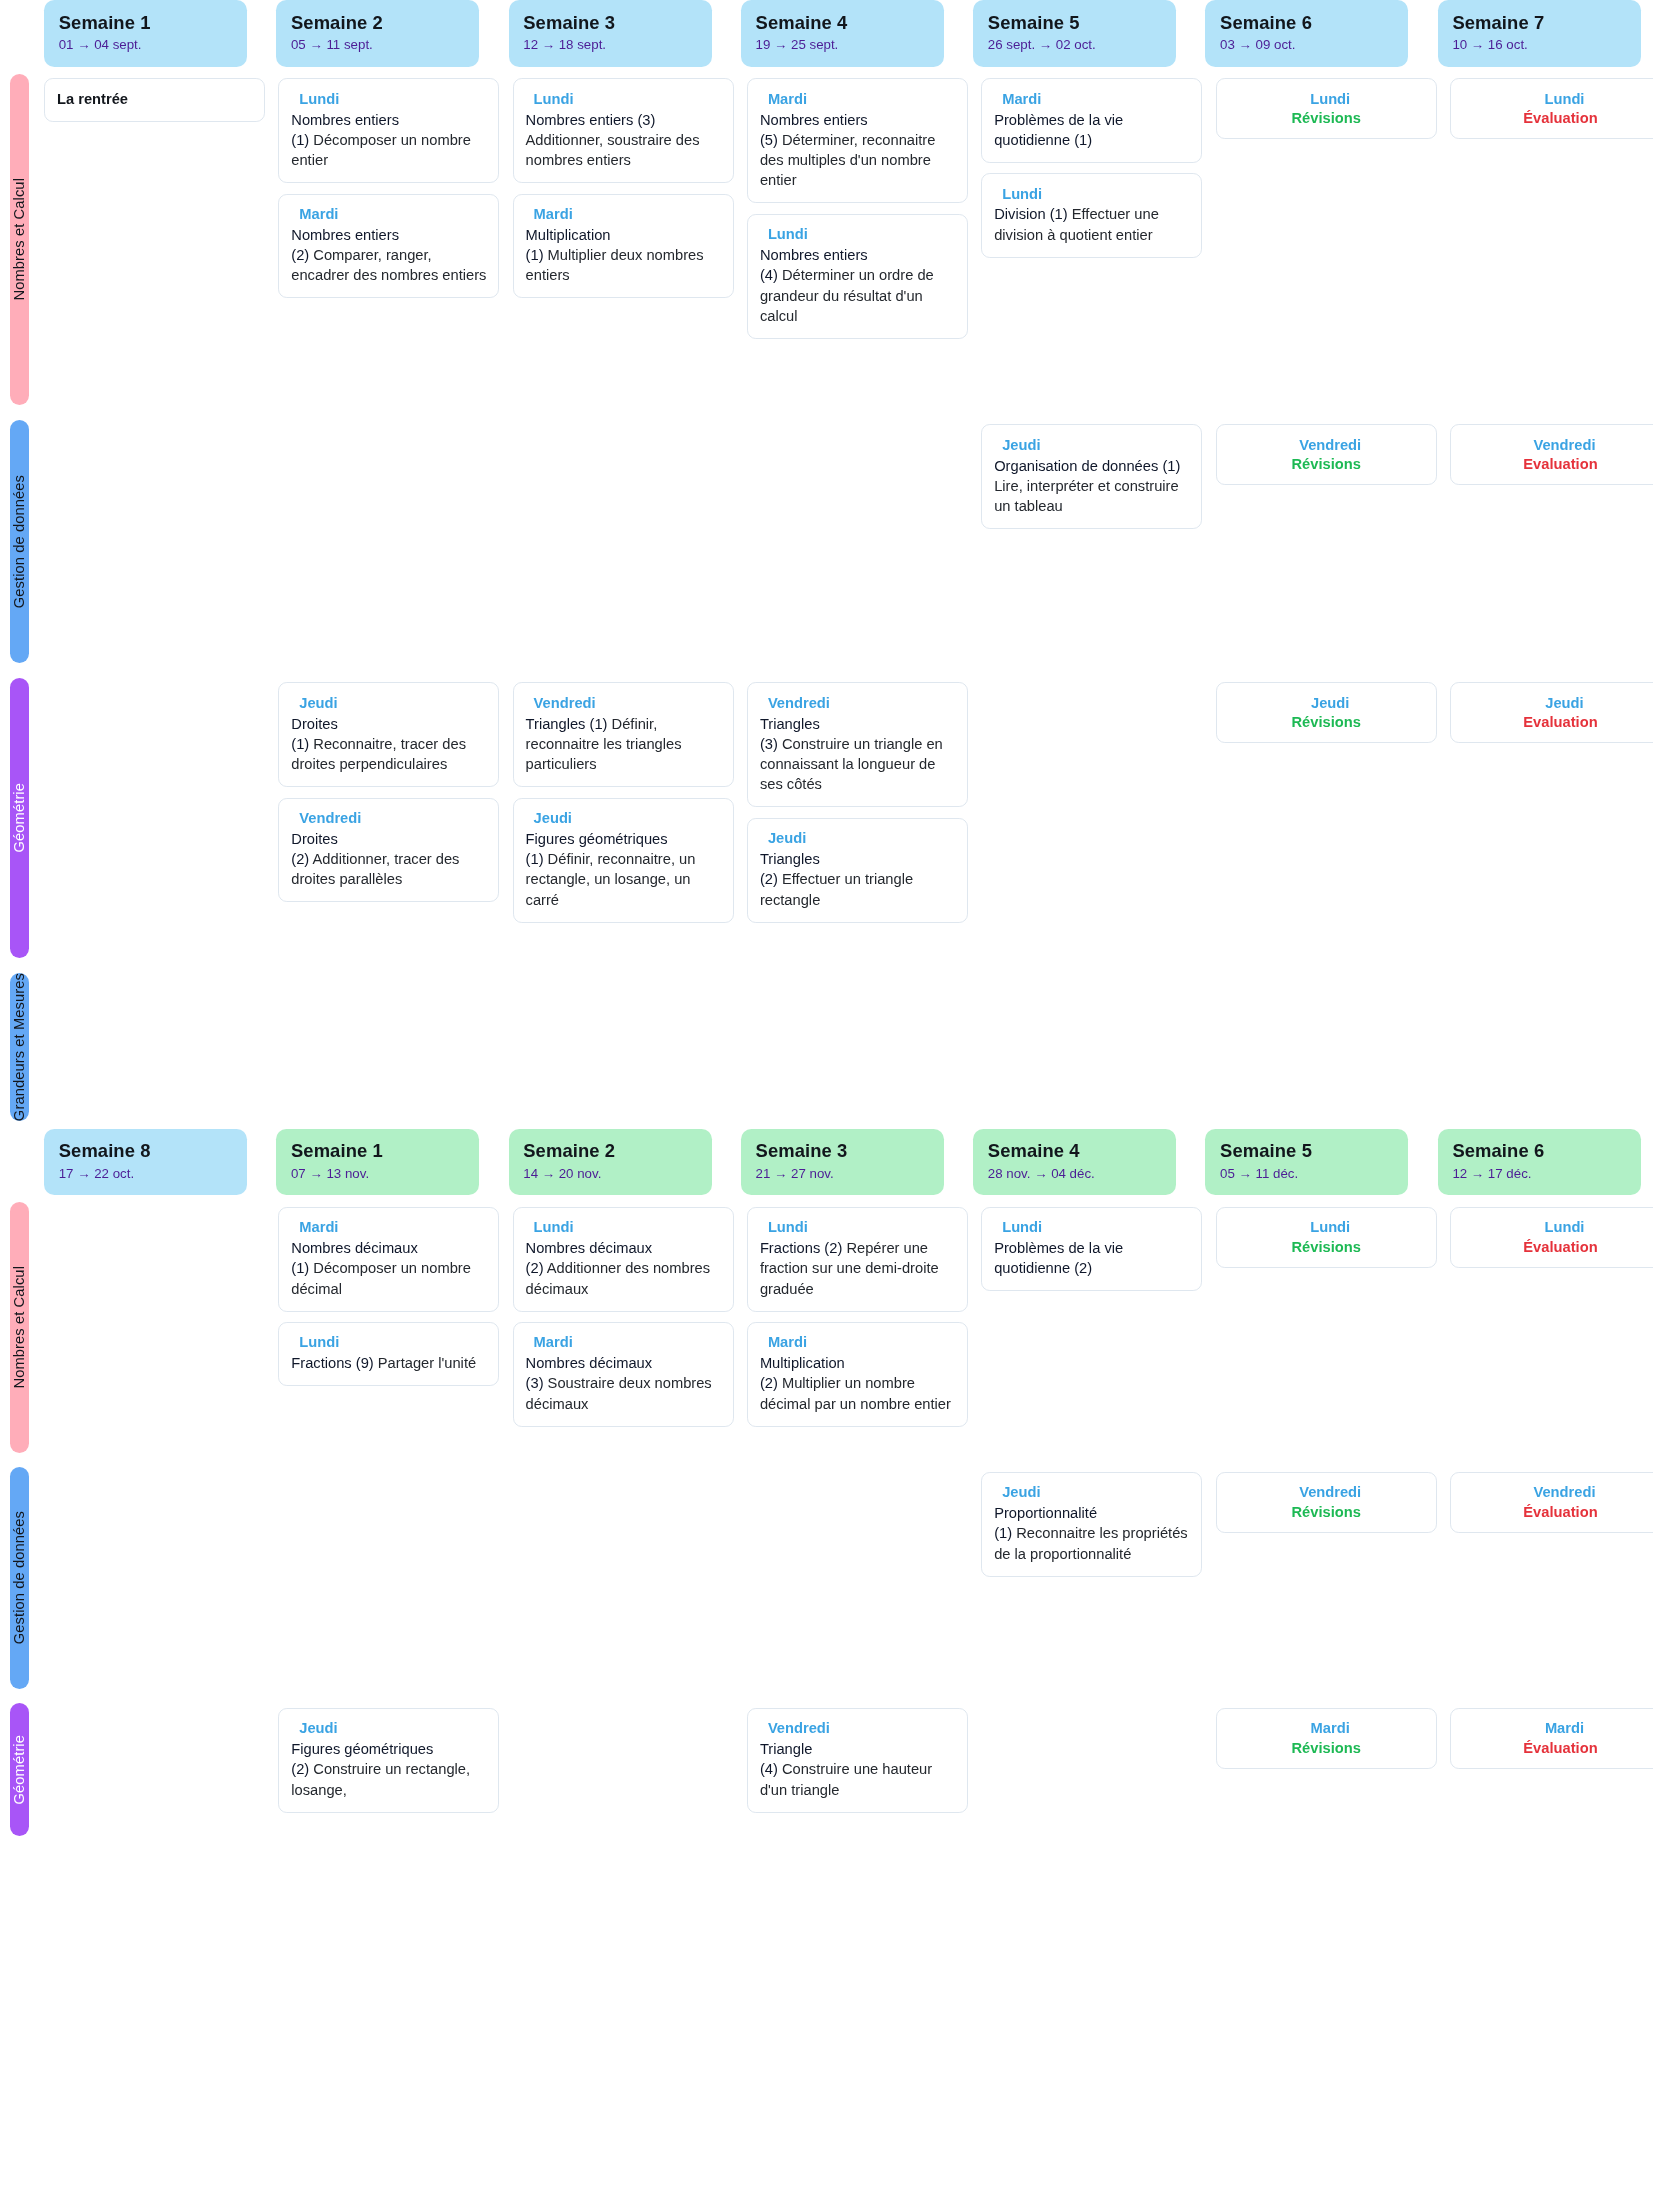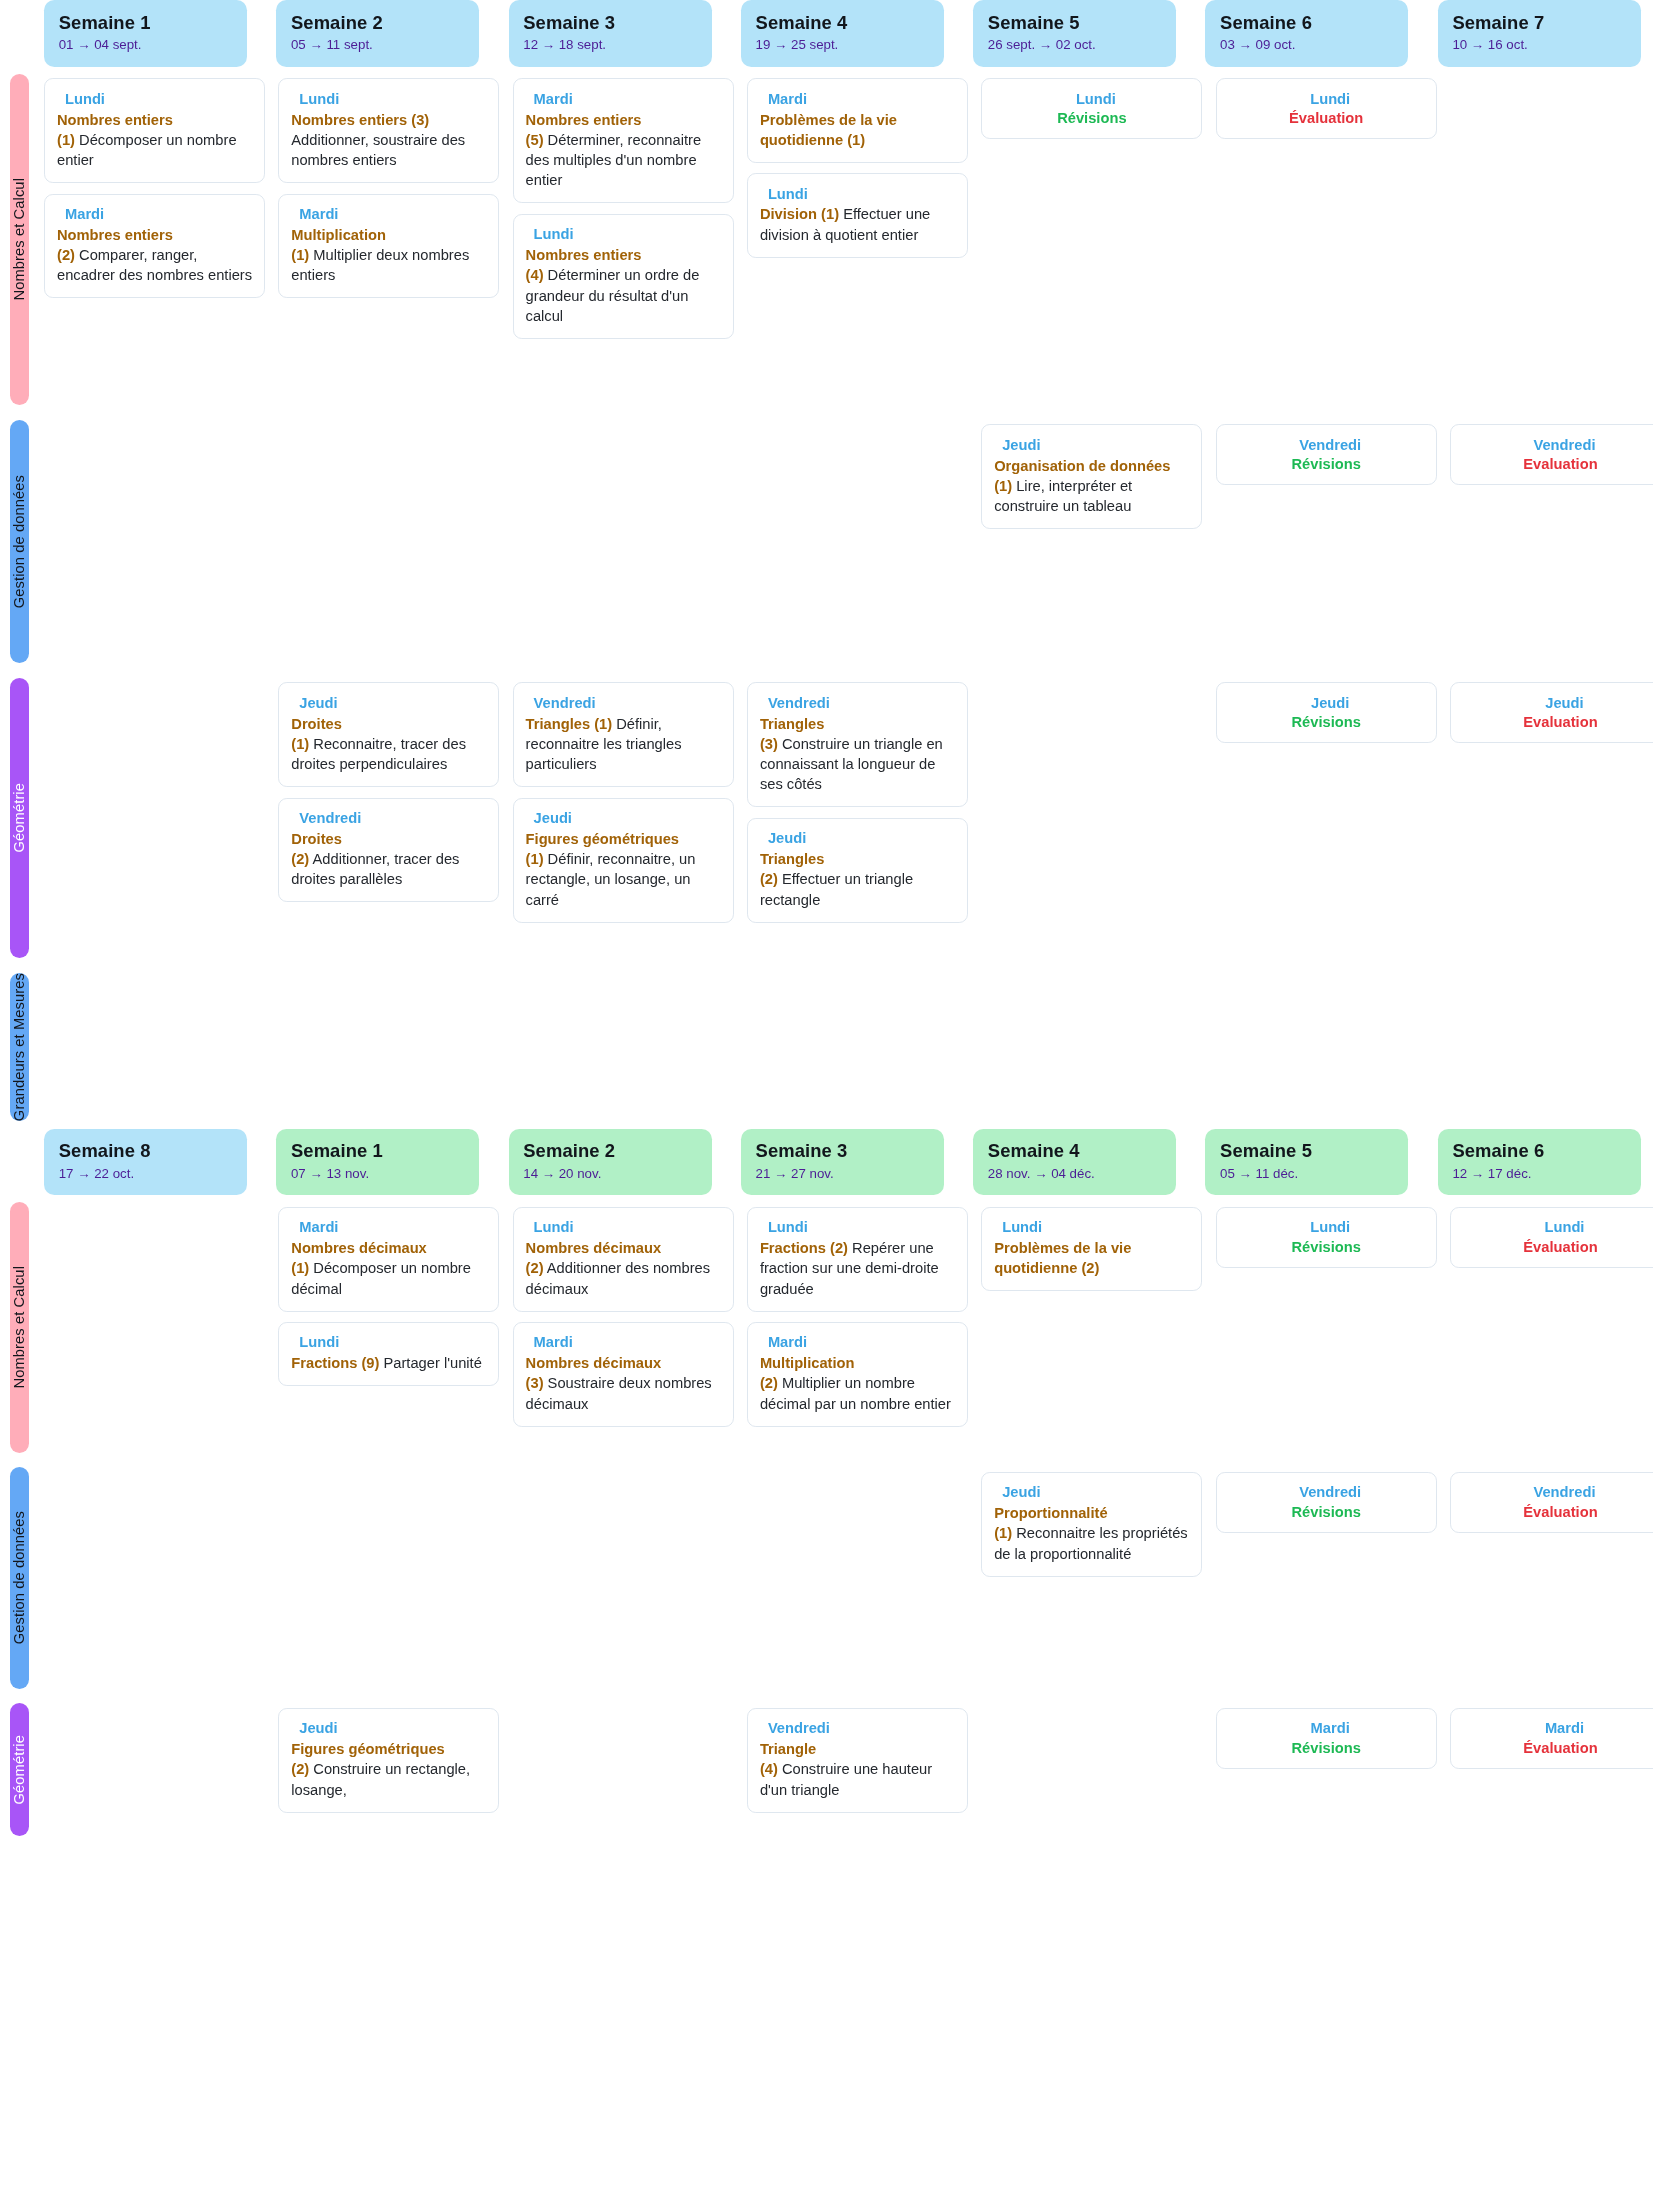--- a/index.html
+++ b/index.html
@@ -92,21 +92,21 @@
     color: #3aa3e3;
     line-height: 1.25;
     margin-bottom: 1.5px;
     margin-left: 8px;
   }
   .card-body {
     font-size: 14.7px;
     color: #24282e;
     line-height: 1.38;
   }
-  .card-body b { font-weight: 700; color: #a16207; }
+  .card-body b { font-weight: 400; color: #0f172a; }
 
   .card.plain .card-title {
     font-size: 14.7px;
     font-weight: 700;
     color: #12161c;
     line-height: 1.3;
   }
   .card.centered { text-align: center; }
   .card.centered .card-day { margin-bottom: 2.2px; }
   .status-rev  { font-size: 14.7px; font-weight: 700; color: #1db954; text-align: center; }
@@ -146,20 +146,25 @@
           <div class="week-head-title">Semaine 7</div>
           <div class="week-head-dates">10 → 16 oct.</div>
         </div>
       </div>
       <div class="cat-row" style="min-height: 346px;">
         <div class="cat-bar" style="background: rgb(255, 173, 185);">
           <span style="color: rgb(18, 22, 28);">Nombres et Calcul</span>
         </div>
         <div class="cat-cells">
           <div class="cat-cell">
+            <div class="card plain">
+              <div class="card-title">La rentrée</div>
+            </div>
+          </div>
+          <div class="cat-cell">
             <div class="card">
               <div class="card-day">Lundi</div>
               <div class="card-body"><b>Nombres entiers</b><br><b>(1)</b><span> Décomposer un nombre entier</span></div>
             </div>
             <div class="card">
               <div class="card-day">Mardi</div>
               <div class="card-body"><b>Nombres entiers</b><br><b>(2)</b><span> Comparer, ranger, encadrer des nombres entiers</span></div>
             </div>
           </div>
           <div class="cat-cell">

